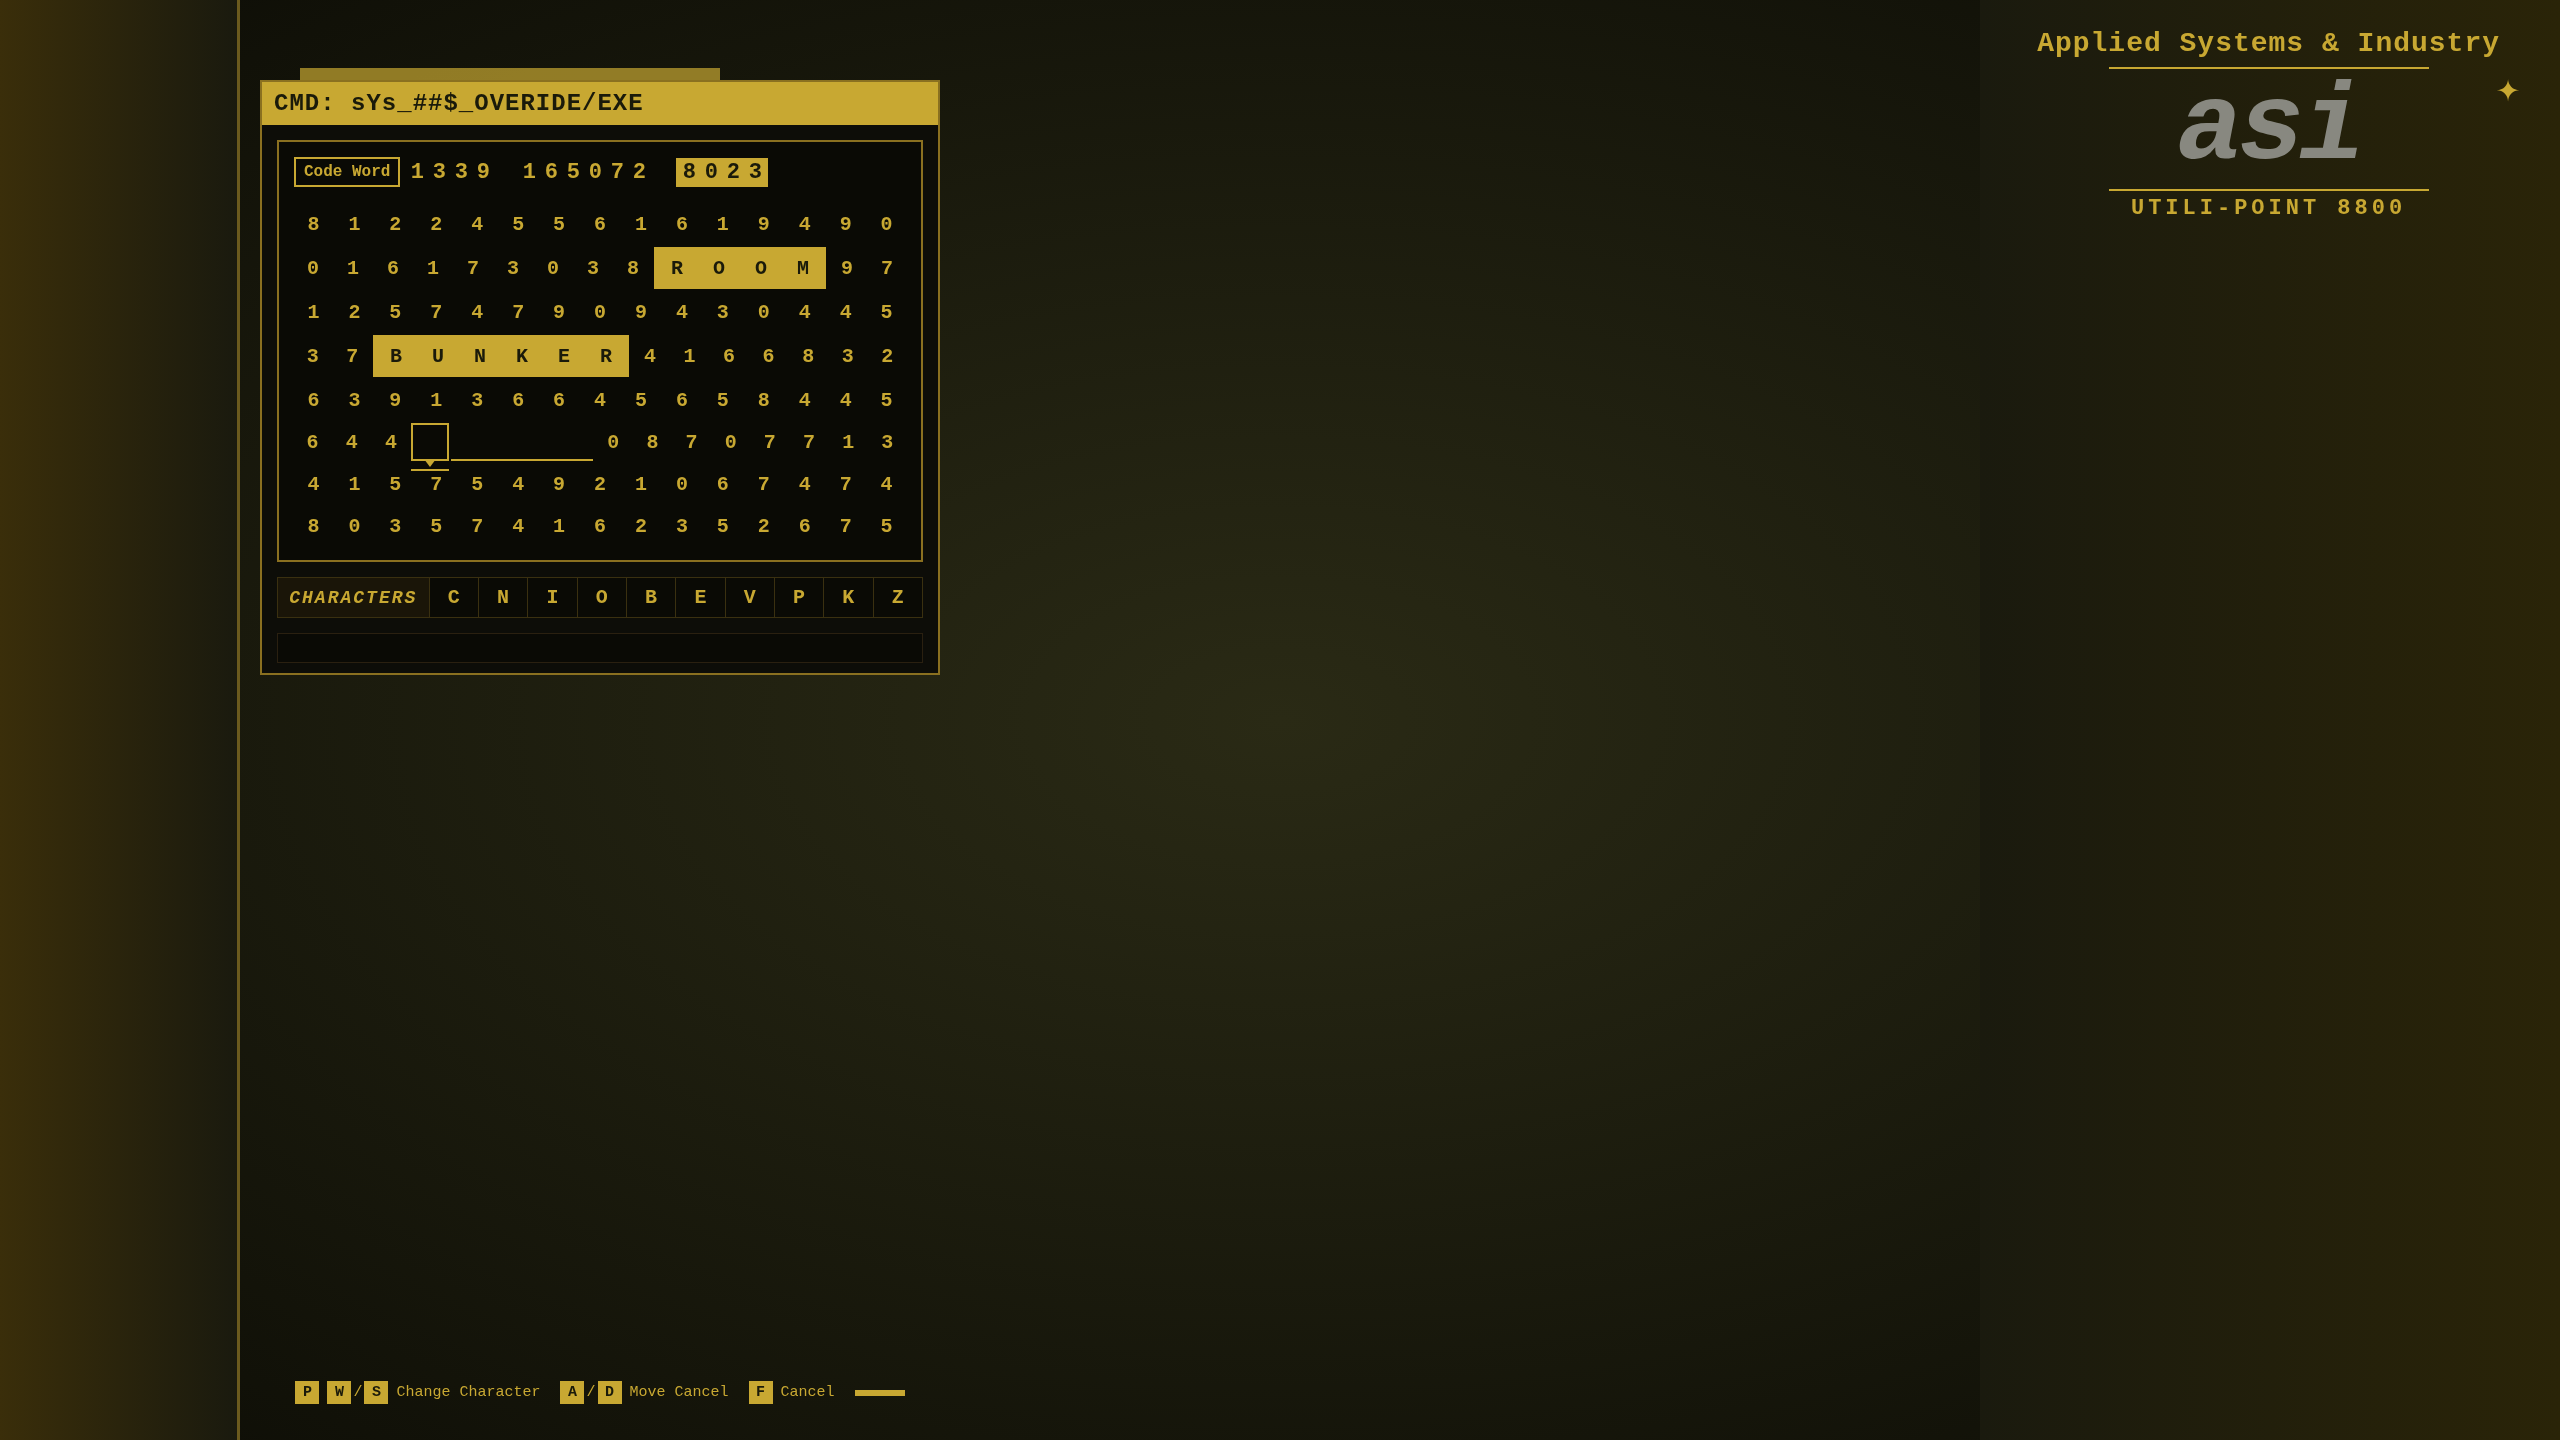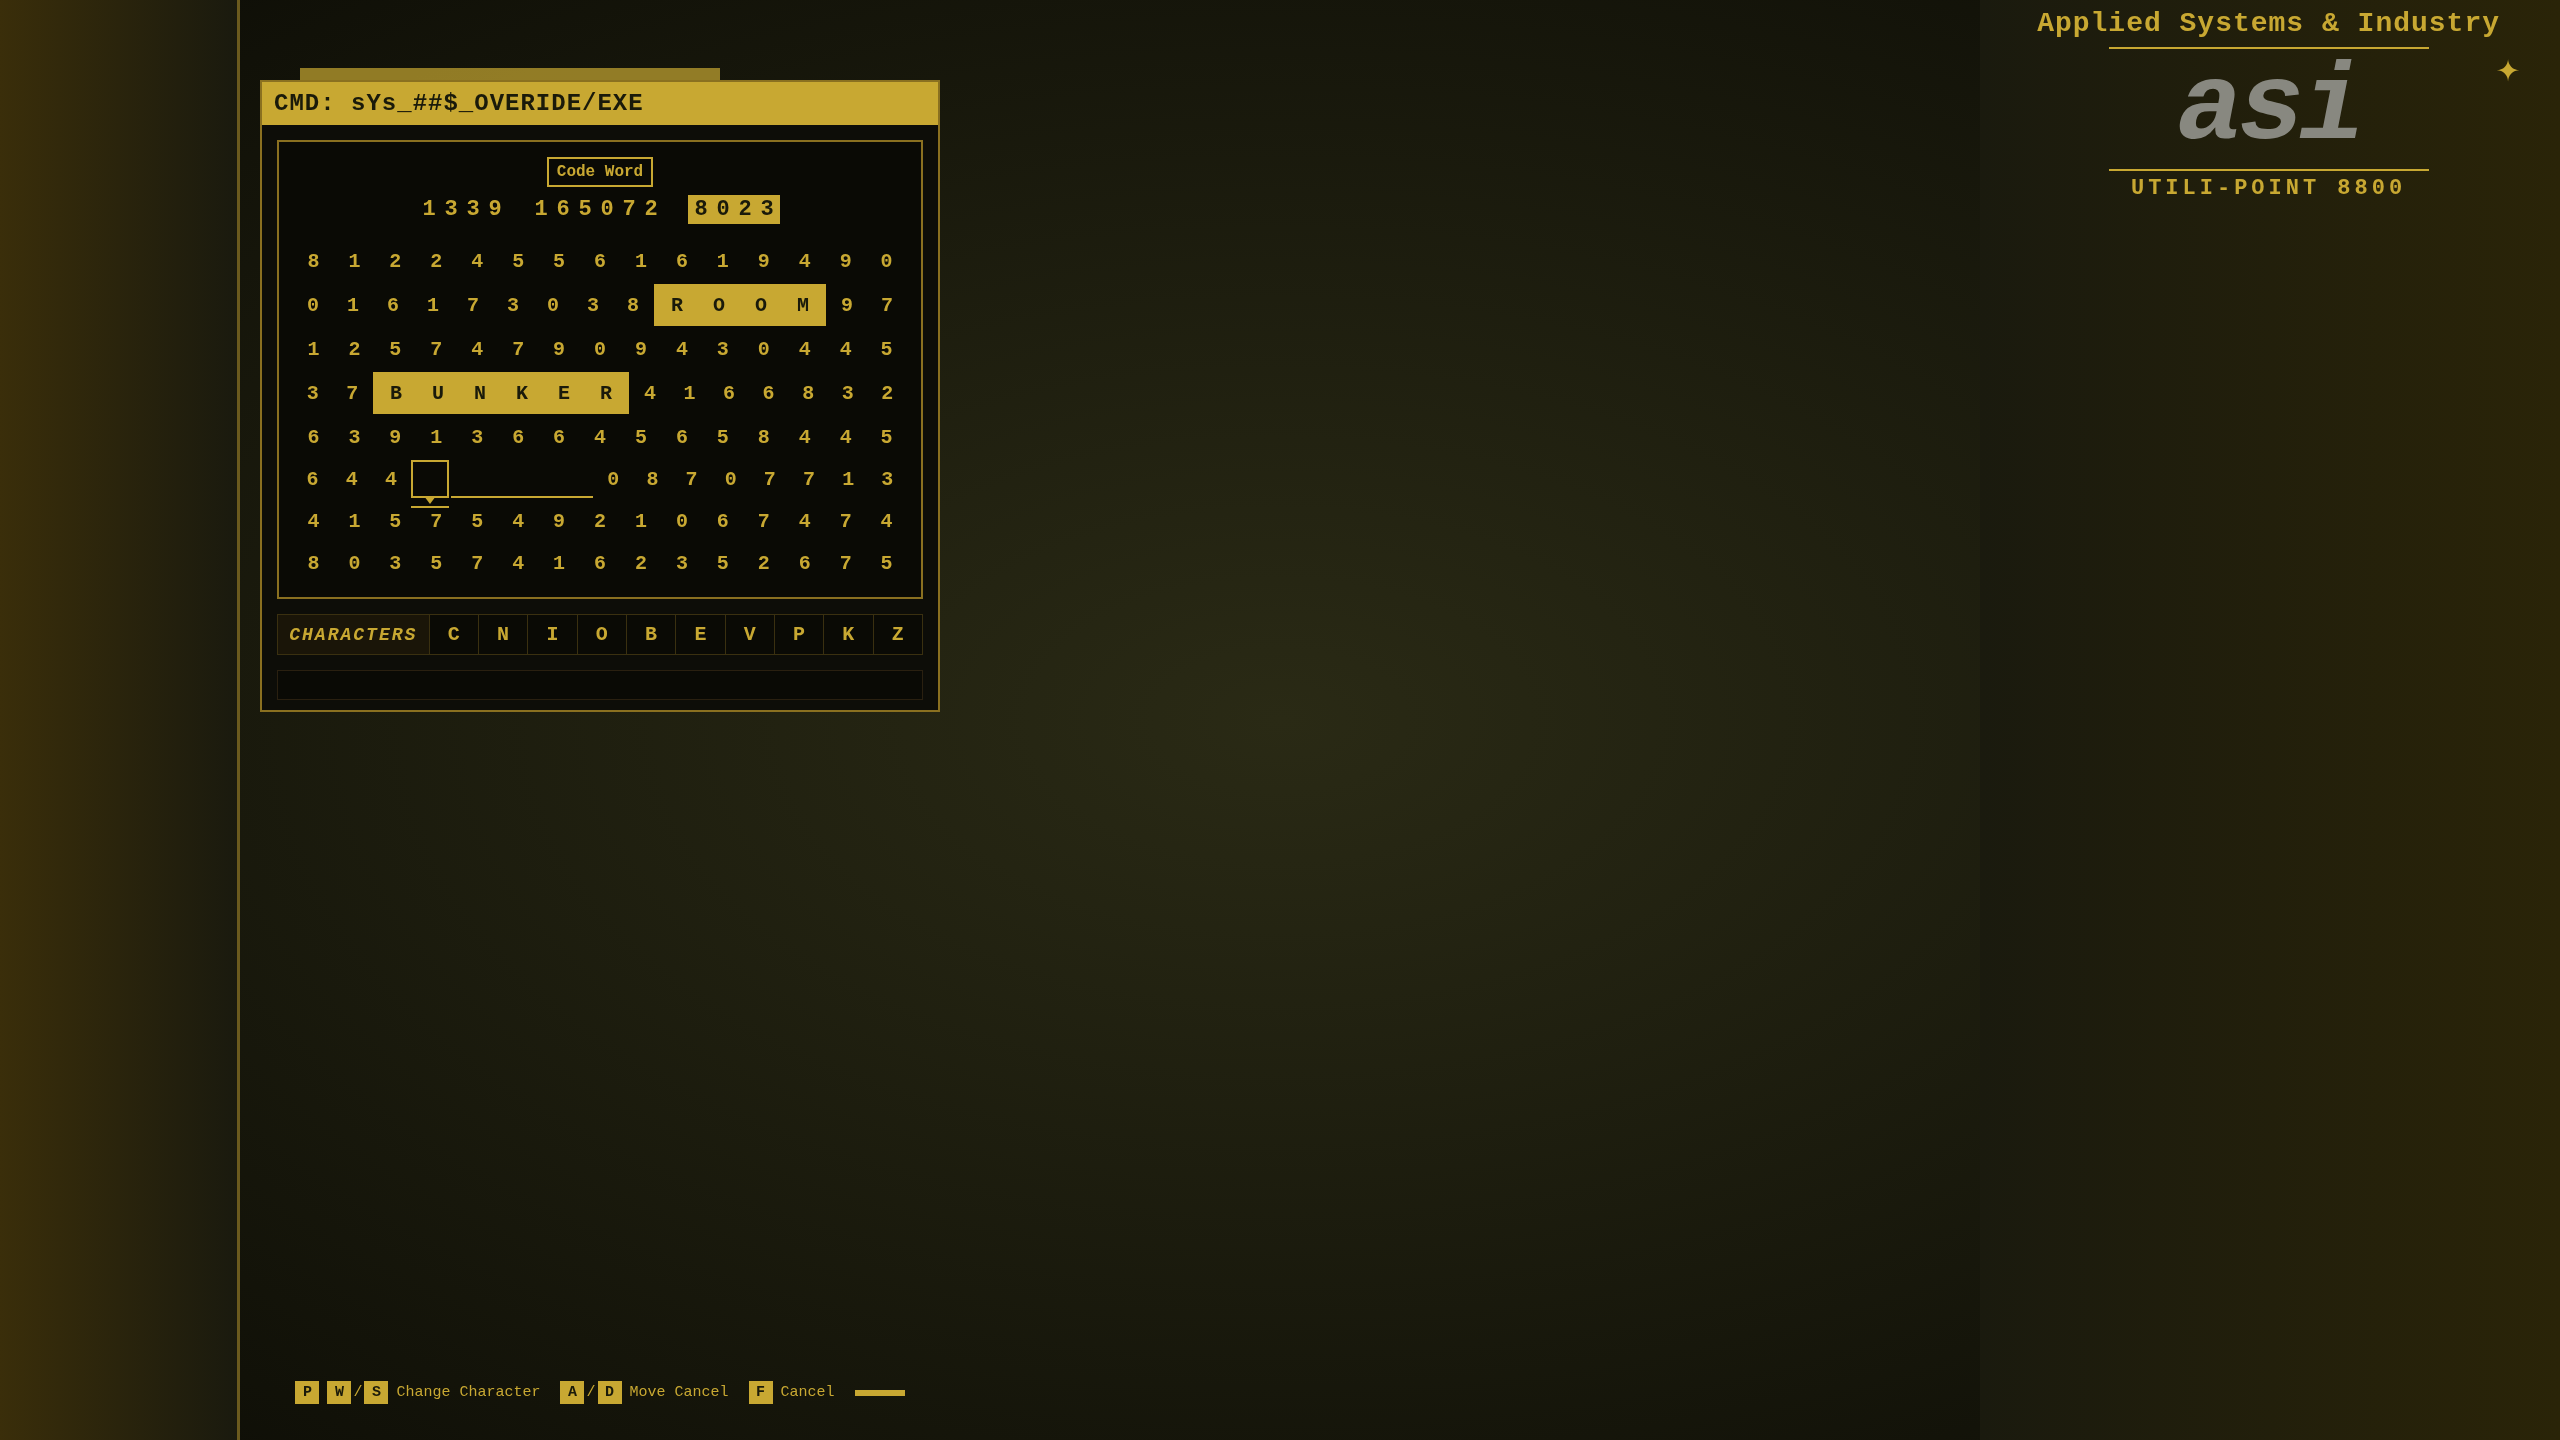--- a/index.html
+++ b/index.html
@@ -37,21 +37,21 @@
       right: 0;
       top: 0;
       width: 580px;
       height: 100%;
       background: linear-gradient(to left, #2a2408, #1a1a0e);
     }
 
     
     .asi-logo {
       position: absolute;
-      top: 8px;
+      top: 28px;
       right: 60px;
       text-align: center;
       color: #c8a832;
     }
 
     .asi-company-name {
       font-size: 28px;
       font-weight: bold;
       color: #c8a832;
       letter-spacing: 1px;
@@ -125,21 +125,20 @@
       padding: 15px;
       background: #0a0a05;
     }
 
     
     .codeword-row {
       display: flex;
       align-items: center;
       margin-bottom: 18px;
       gap: 8px;
-      flex-direction: column;
     }
 
     .codeword-label {
       border: 2px solid #c8a832;
       color: #c8a832;
       padding: 4px 8px;
       font-size: 16px;
       font-weight: bold;
       white-space: nowrap;
     }

